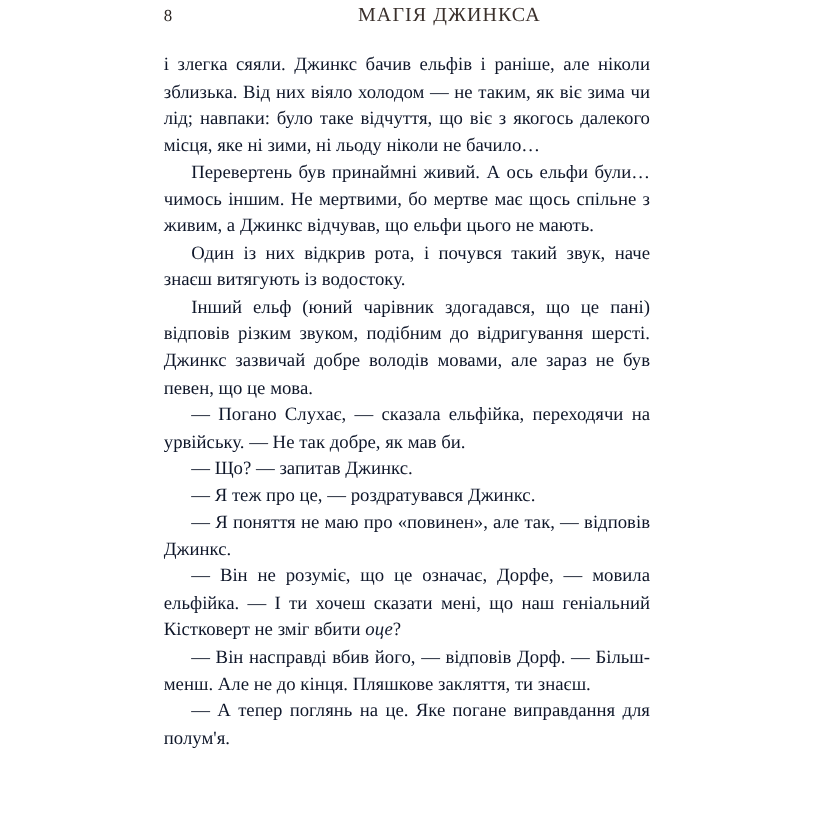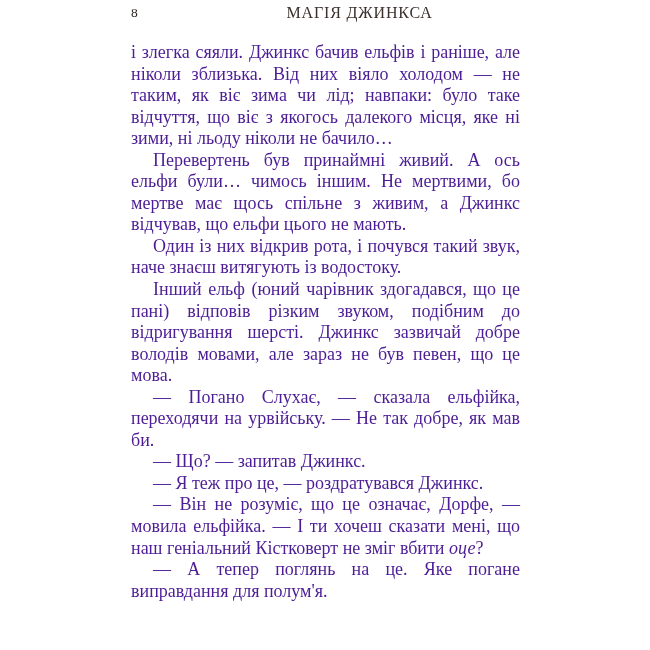--- a/index.html
+++ b/index.html
@@ -48,27 +48,27 @@
     margin-right: 72px;
   }
   .textblock {
     position: absolute;
     top: 42px;
     left: 131px;
     width: 389px;
   }
   p.para {
     margin: 0;
-    font-size: 18px;
+    font-size: 15px;
     line-height: 21.55px;
     text-align: justify;
     text-justify: inter-word;
     text-indent: 22px;
     hyphens: manual;
-    color: #4c1d95;
+    color: #0f172a;
     -webkit-font-smoothing: antialiased;
   }
   p.para.no-indent {
     text-indent: 0;
   }
   p.para em {
     font-style: italic;
   }
 </style>
 </head>
@@ -82,17 +82,19 @@
   </div>
 
   <div class="textblock">
       <p class="para no-indent">і злегка сяяли. Джинкс бачив ельфів і раніше, але ніколи зблизька. Від них віяло холодом — не таким, як віє зима чи лід; навпаки: було таке відчуття, що віє з якогось далекого місця, яке ні зими, ні льоду ніколи не бачило…</p>
       <p class="para">Перевертень був принаймні живий. А ось ельфи були… чимось іншим. Не мертвими, бо мертве має щось спільне з живим, а Джинкс відчував, що ельфи цього не мають.</p>
       <p class="para">Один із них відкрив рота, і почувся такий звук, наче знаєш витягують із водостоку.</p>
       <p class="para">Інший ельф (юний чарівник здогадався, що це пані) відповів різким звуком, подібним до відригування шерсті. Джинкс зазвичай добре володів мовами, але зараз не був певен, що це мова.</p>
       <p class="para">— Погано Слухає, — сказала ельфійка, переходячи на урвійську. — Не так добре, як мав би.</p>
       <p class="para">— Що? — запитав Джинкс.</p>
       <p class="para">— Я теж про це, — роздратувався Джинкс.</p>
+      <p class="para">— Я поняття не маю про «повинен», але так, — відповів Джинкс.</p>
       <p class="para">— Він не розуміє, що це означає, Дорфе, — мовила ельфійка. — І ти хочеш сказати мені, що наш геніальний Кістковерт не зміг вбити <em>оце</em>?</p>
+      <p class="para">— Він насправді вбив його, — відповів Дорф. — Більш-менш. Але не до кінця. Пляшкове закляття, ти знаєш.</p>
       <p class="para">— А тепер поглянь на це. Яке погане виправдання для полум'я.</p>
     </div>
 
 </div>
 
 </body></html>

